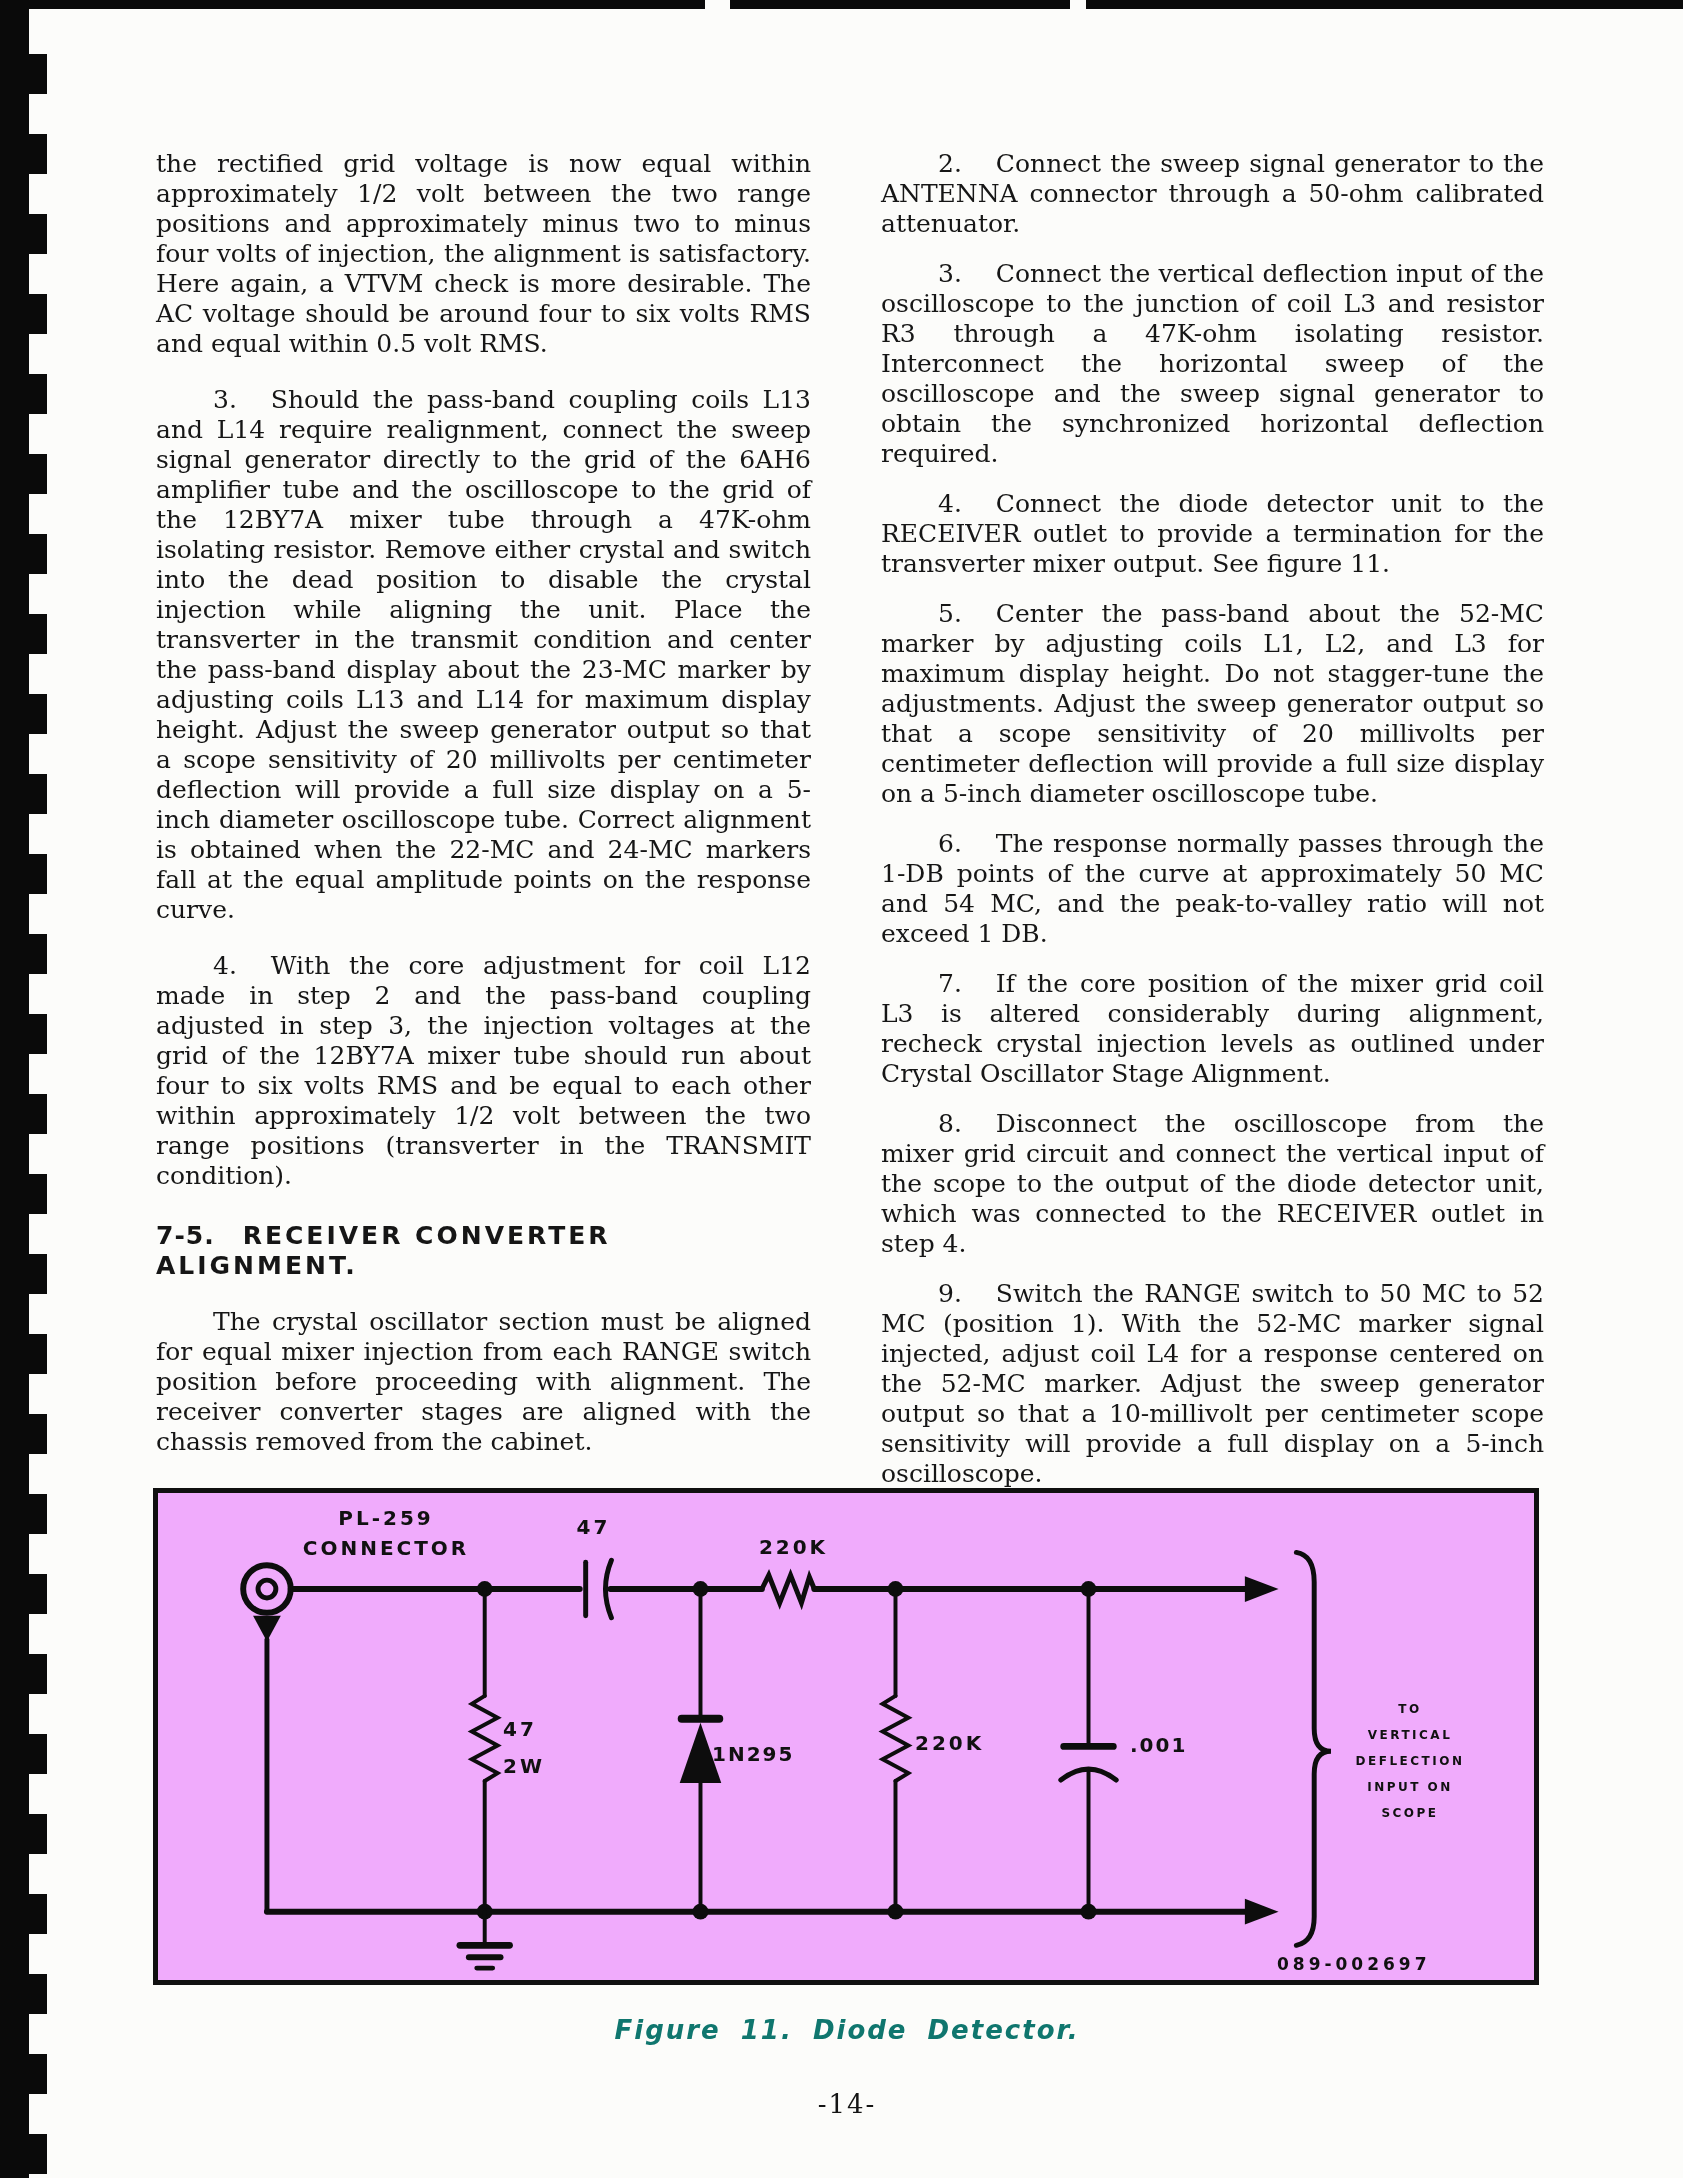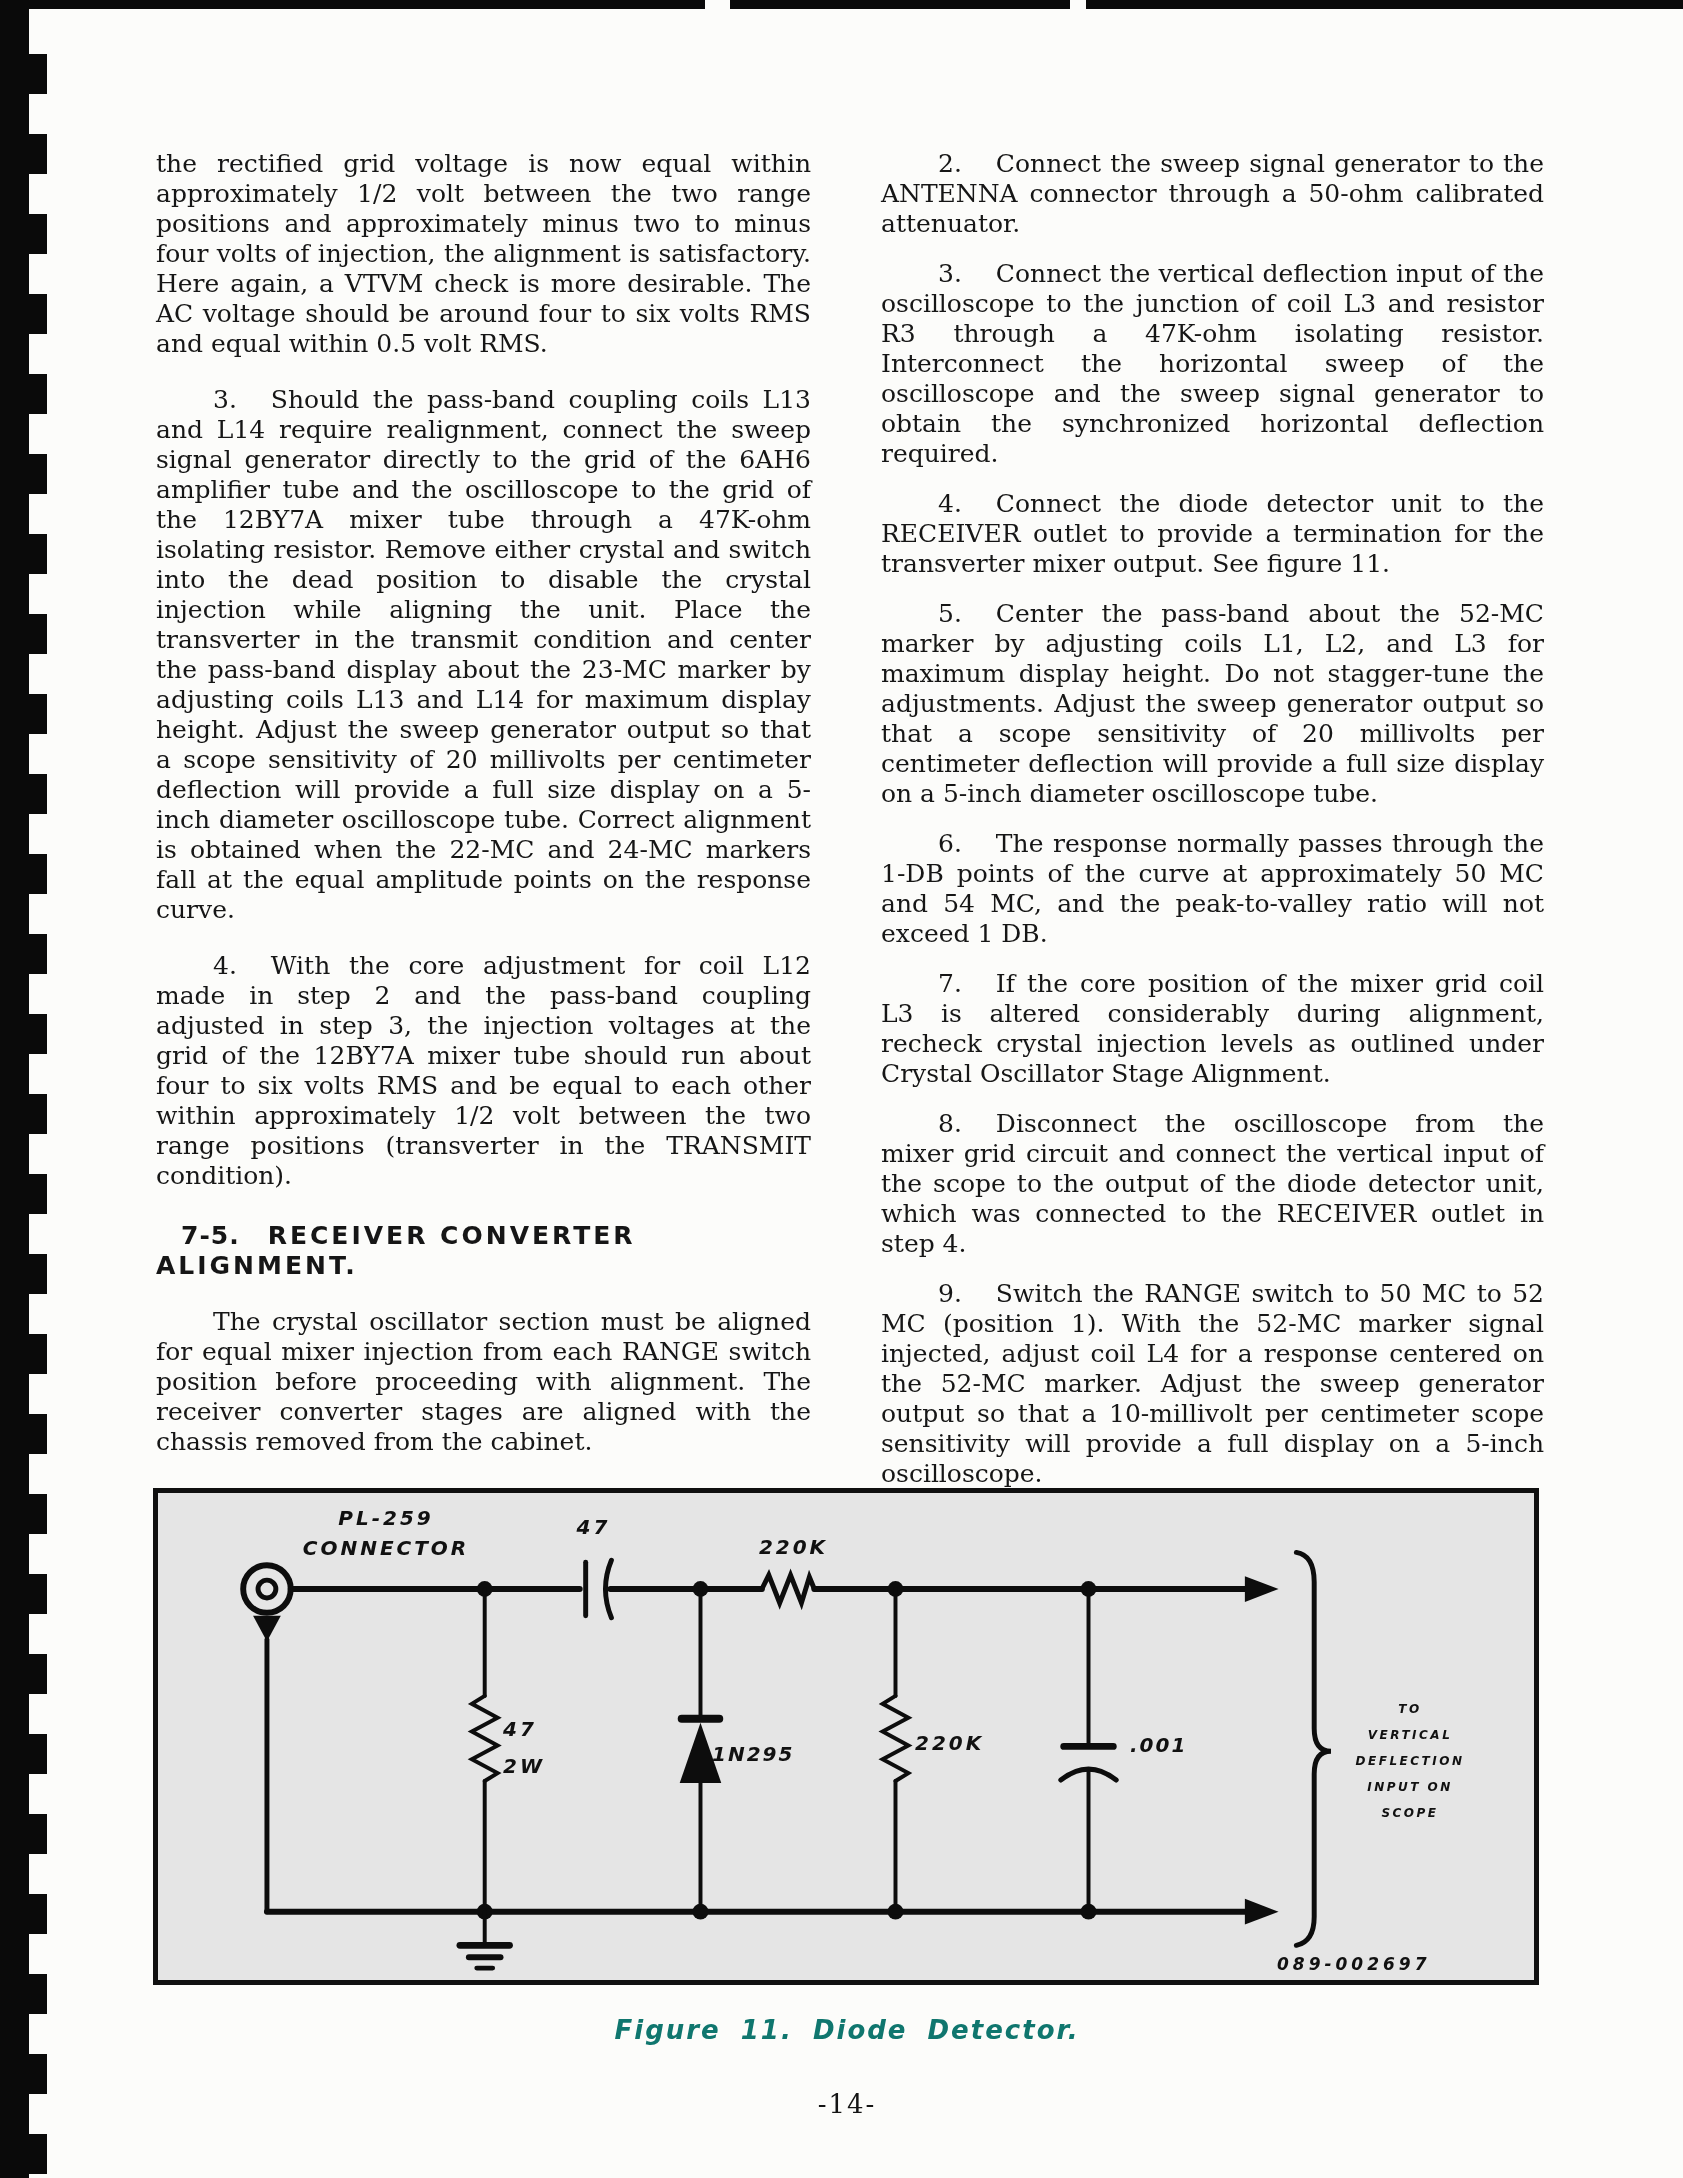--- a/index.html
+++ b/index.html
@@ -24,25 +24,25 @@
   #col-right{left:866px;width:678px;}
   .col p{margin:0 0 26px 0;}
   #col-right p{margin:0 0 20px 15px;}
   p.indent{text-indent:57px;}
   .pnum{padding-right:34px;}
   h2.section{
     font-family:"DejaVu Sans", sans-serif;
     font-size:25px;font-weight:bold;letter-spacing:3px;
     margin:30px 0 26px 0;text-align:left;
   }
-  h2.section .hnum{padding-right:28px;letter-spacing:1px;margin-left:25px;}
+  h2.section .hnum{padding-right:28px;letter-spacing:1px;}
   
   #figure-box{
     position:absolute;left:153px;top:1488px;width:1386px;height:497px;
-    border:5px solid #101010;box-sizing:border-box;background:#e5e5e5;font-style:italic;
+    border:5px solid #101010;box-sizing:border-box;background:#f0abfc;
   }
   #schematic{position:absolute;left:0;top:0;}
   .diag-label{
     position:absolute;
     font-family:"DejaVu Sans", sans-serif;
     font-weight:bold;font-size:20px;letter-spacing:3px;color:#111;
     white-space:nowrap;
   }
   #lbl-connector{left:134px;top:10px;width:188px;text-align:center;line-height:30px;white-space:normal;}
   #lbl-cap-series{left:401px;top:22px;width:69px;text-align:center;}

